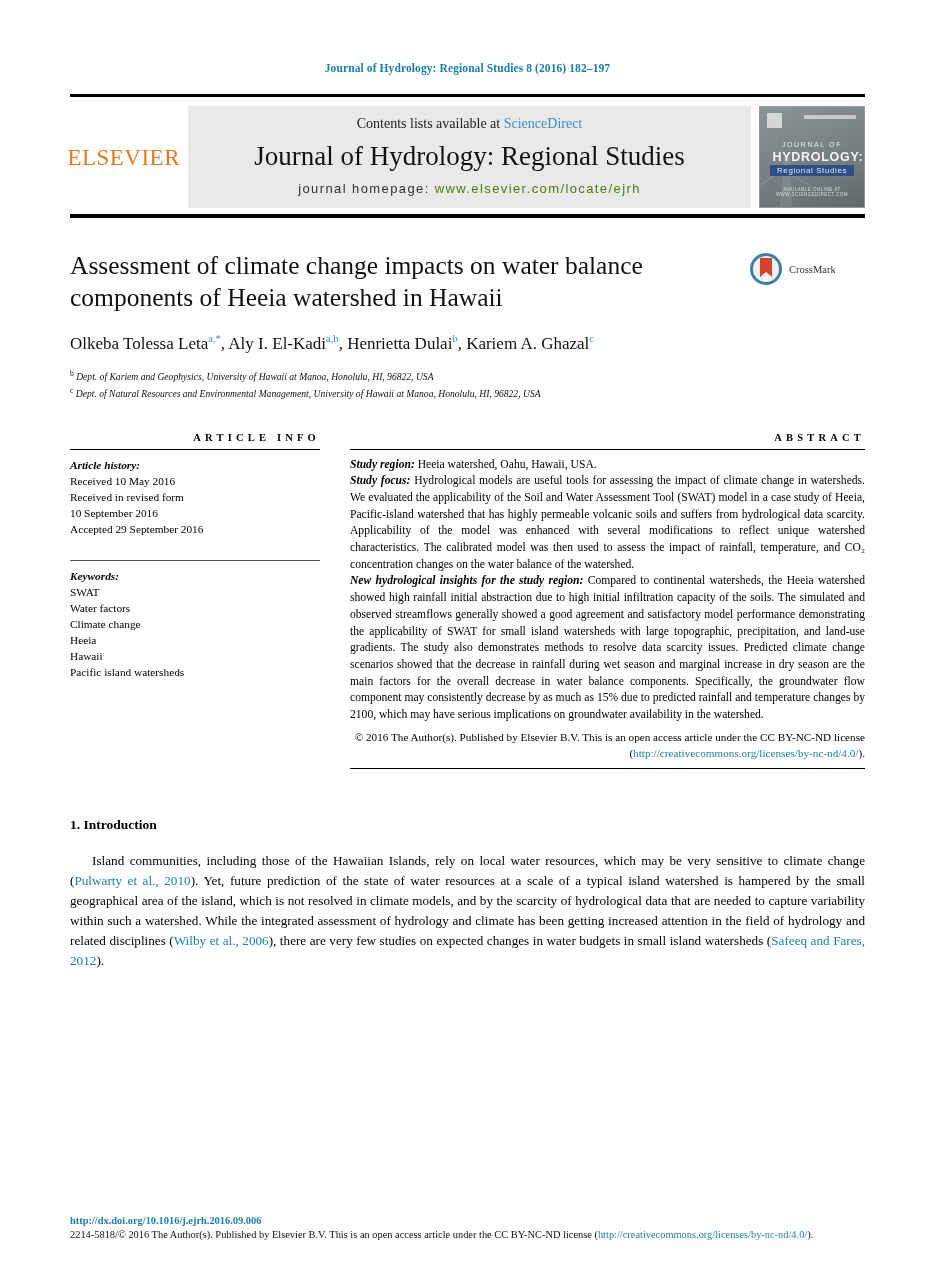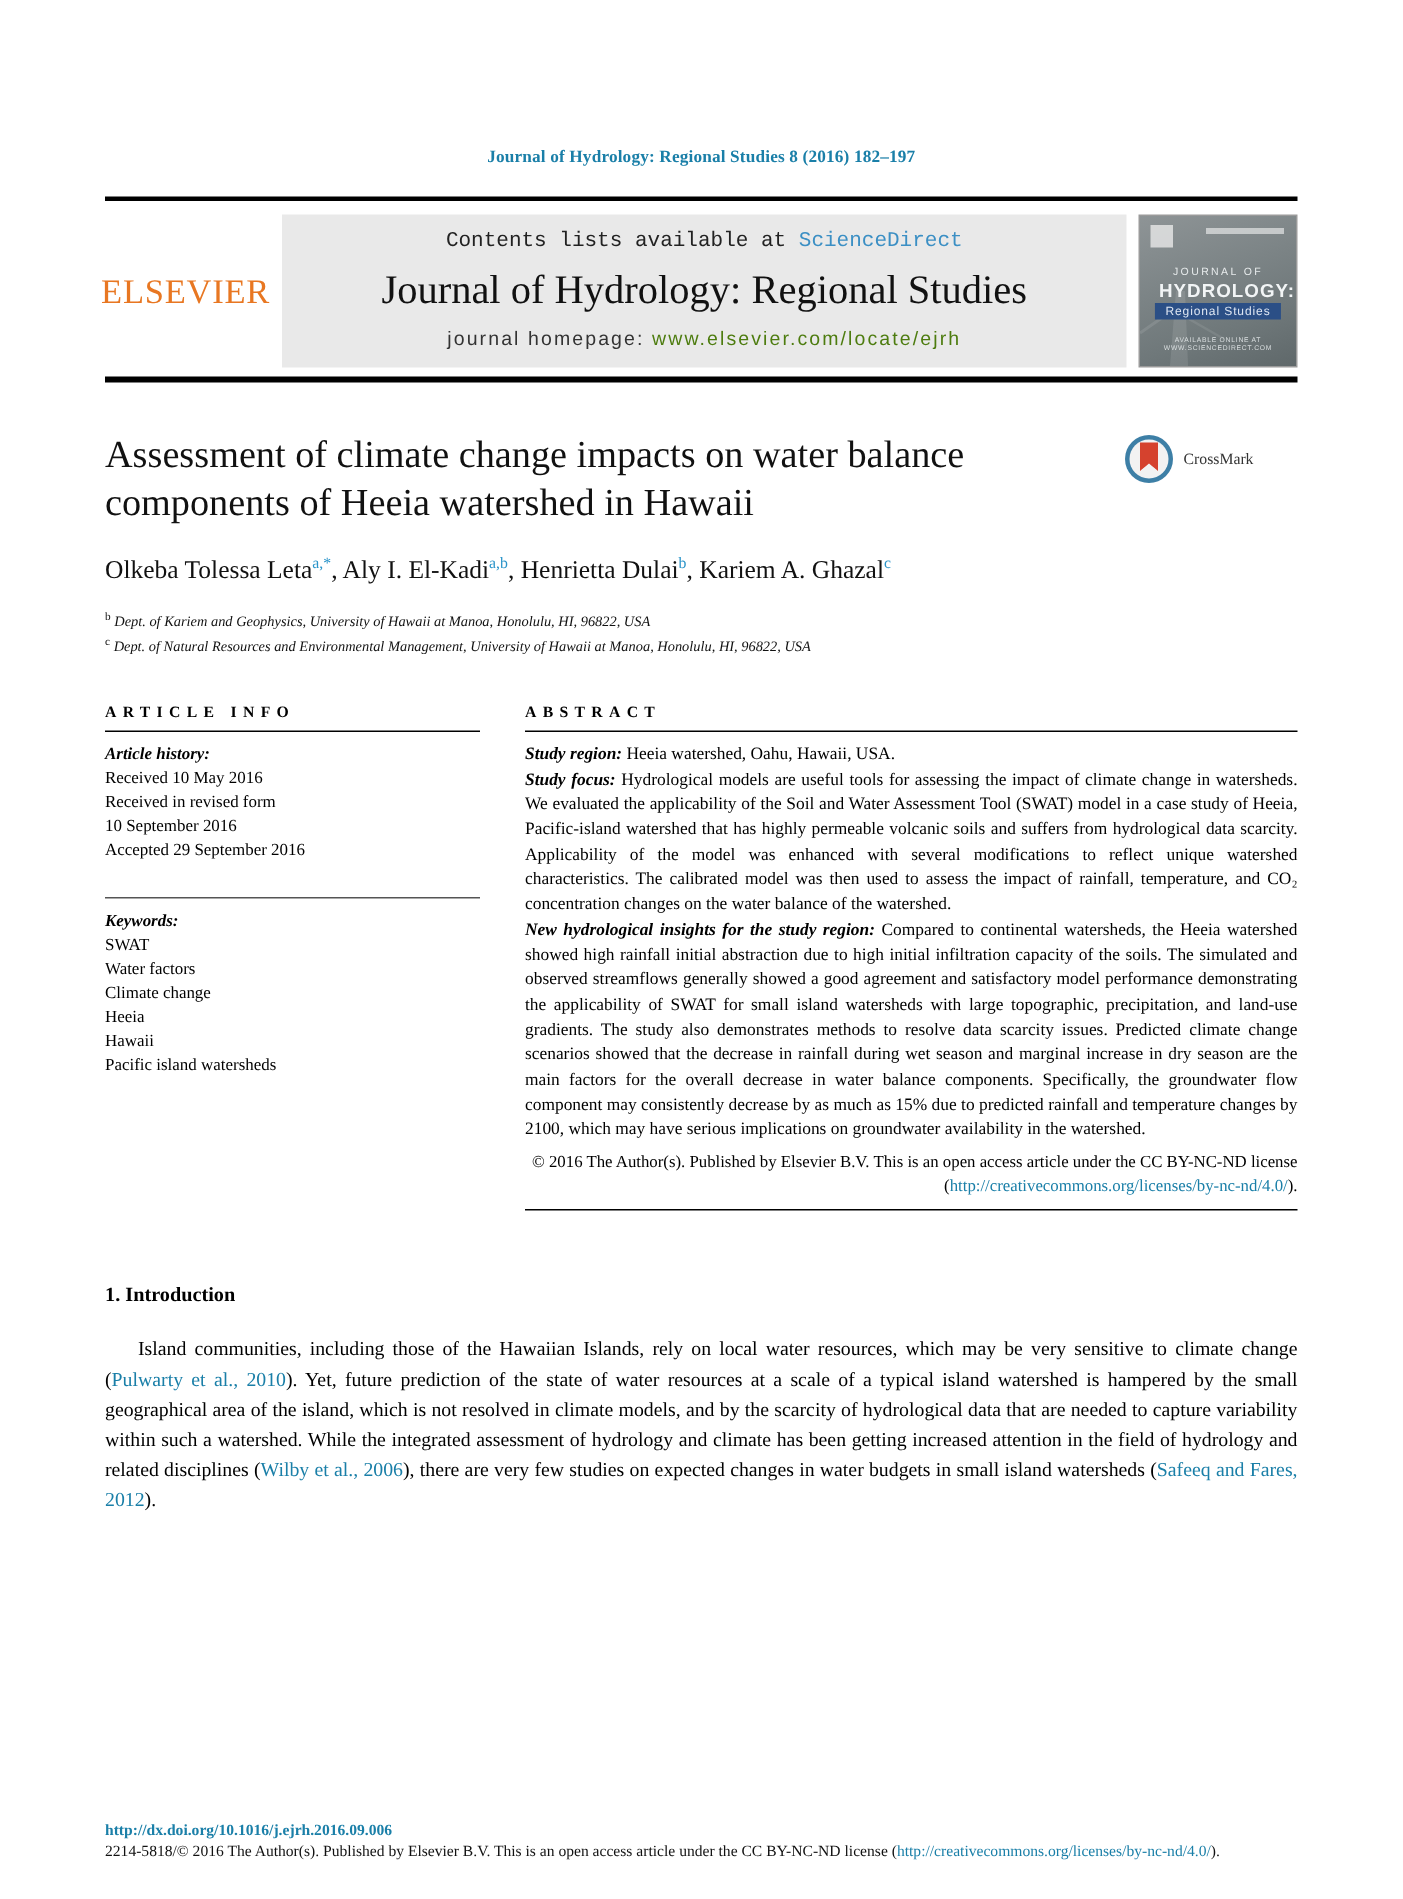--- a/index.html
+++ b/index.html
@@ -23,21 +23,21 @@
     padding: 0 70px;
   }
 
   
   .running-head {
     text-align: center;
     color: #1a7fa8;
     font-weight: bold;
     font-size: 11.5px;
     letter-spacing: .1px;
-    padding-top: 99px;
+    padding-top: 62px;
   }
 
   
   .masthead {
     margin-top: 20px;
     border-top: 3px solid #000;
     border-bottom: 4px solid #000;
     padding: 9px 0 6px 0;
     display: flex;
     align-items: stretch;
@@ -63,21 +63,21 @@
   .journal-band {
     flex: 1 1 auto;
     background: #e9e9e9;
     text-align: center;
     padding: 10px 10px 12px 10px;
     display: flex;
     flex-direction: column;
     justify-content: center;
   }
   .contents-line {
-    font-family: Liberation Mono, monospace;
+    font-family: Liberation Serif, serif;
     font-size: 14px;
     color: #222;
     margin-bottom: 9px;
   }
   .contents-line a { color: #3b8fc4; text-decoration: none; }
   .journal-title {
     font-family: "Liberation Serif", serif;
     font-size: 27px;
     line-height: 1.12;
     color: #111;
@@ -185,20 +185,21 @@
   .col-info { flex: 0 0 250px; }
   .col-abstract { flex: 1 1 auto; }
 
   .section-head {
     font-family: "Liberation Serif", serif;
     font-size: 10.5px;
     font-weight: bold;
     letter-spacing: 4.2px;
     color: #000;
     padding-bottom: 6px;
+    text-align: right;
   }
   .rule { border-top: 1px solid #000; }
   .rule-thin { border-top: 0.8px solid #555; }
 
   .info-group { padding-top: 7px; font-size: 11.3px; line-height: 1.42; }
   .info-group .lbl { font-style: italic; font-weight: bold; }
   .info-group .row { white-space: nowrap; }
   .kw-block { margin-top: 16px; padding-top: 7px; }
 
   .abstract-body {

